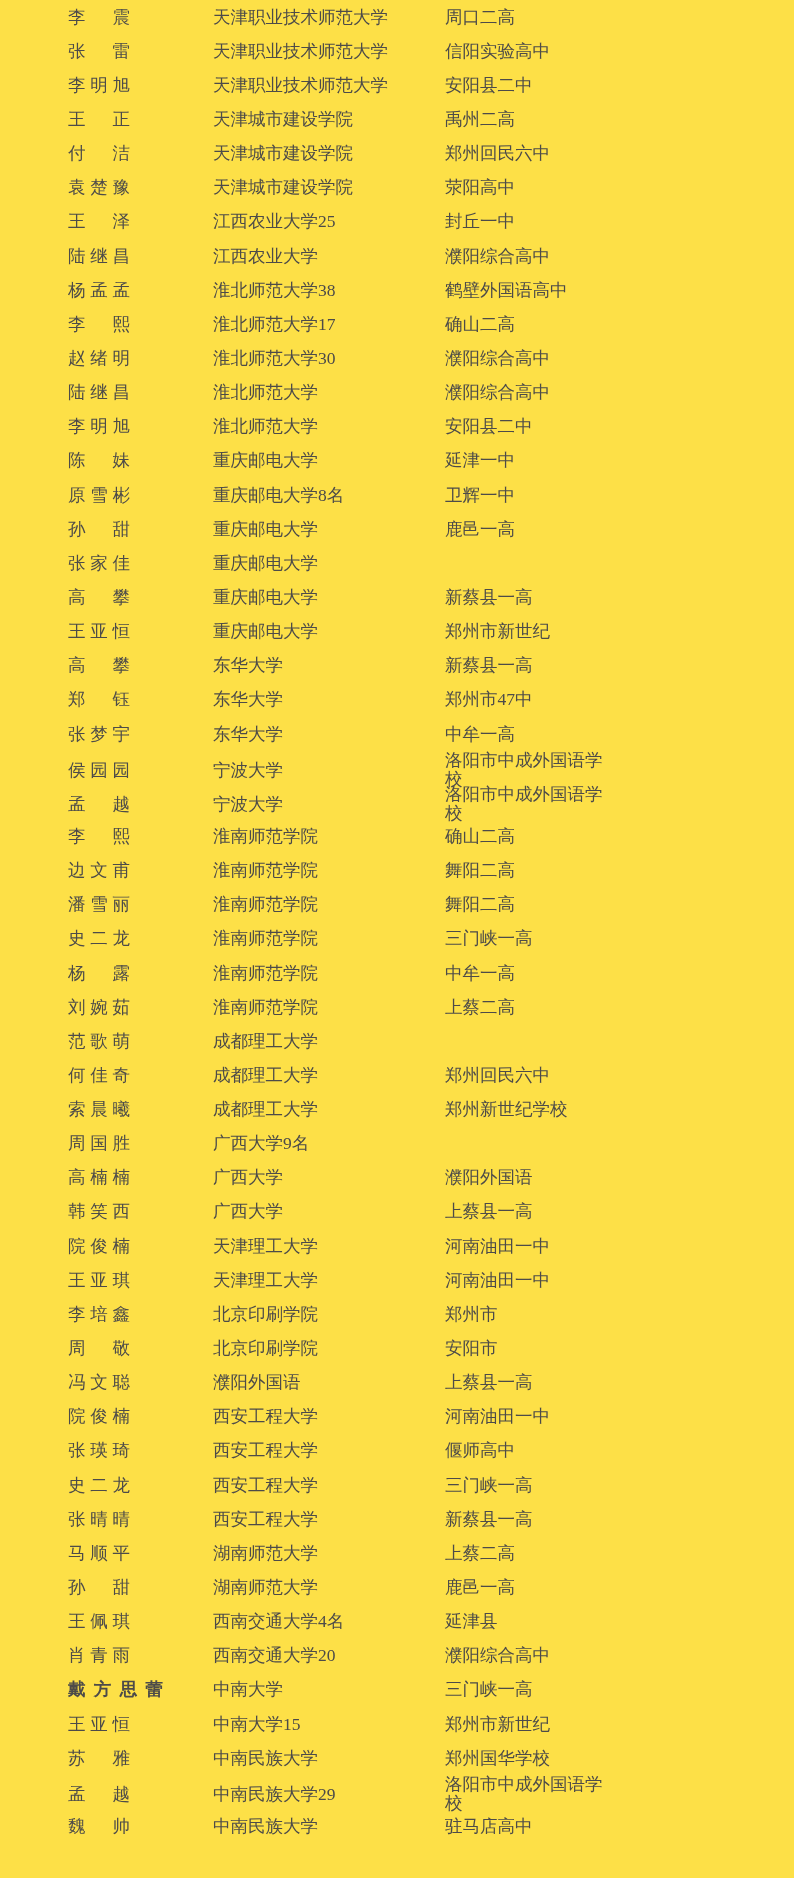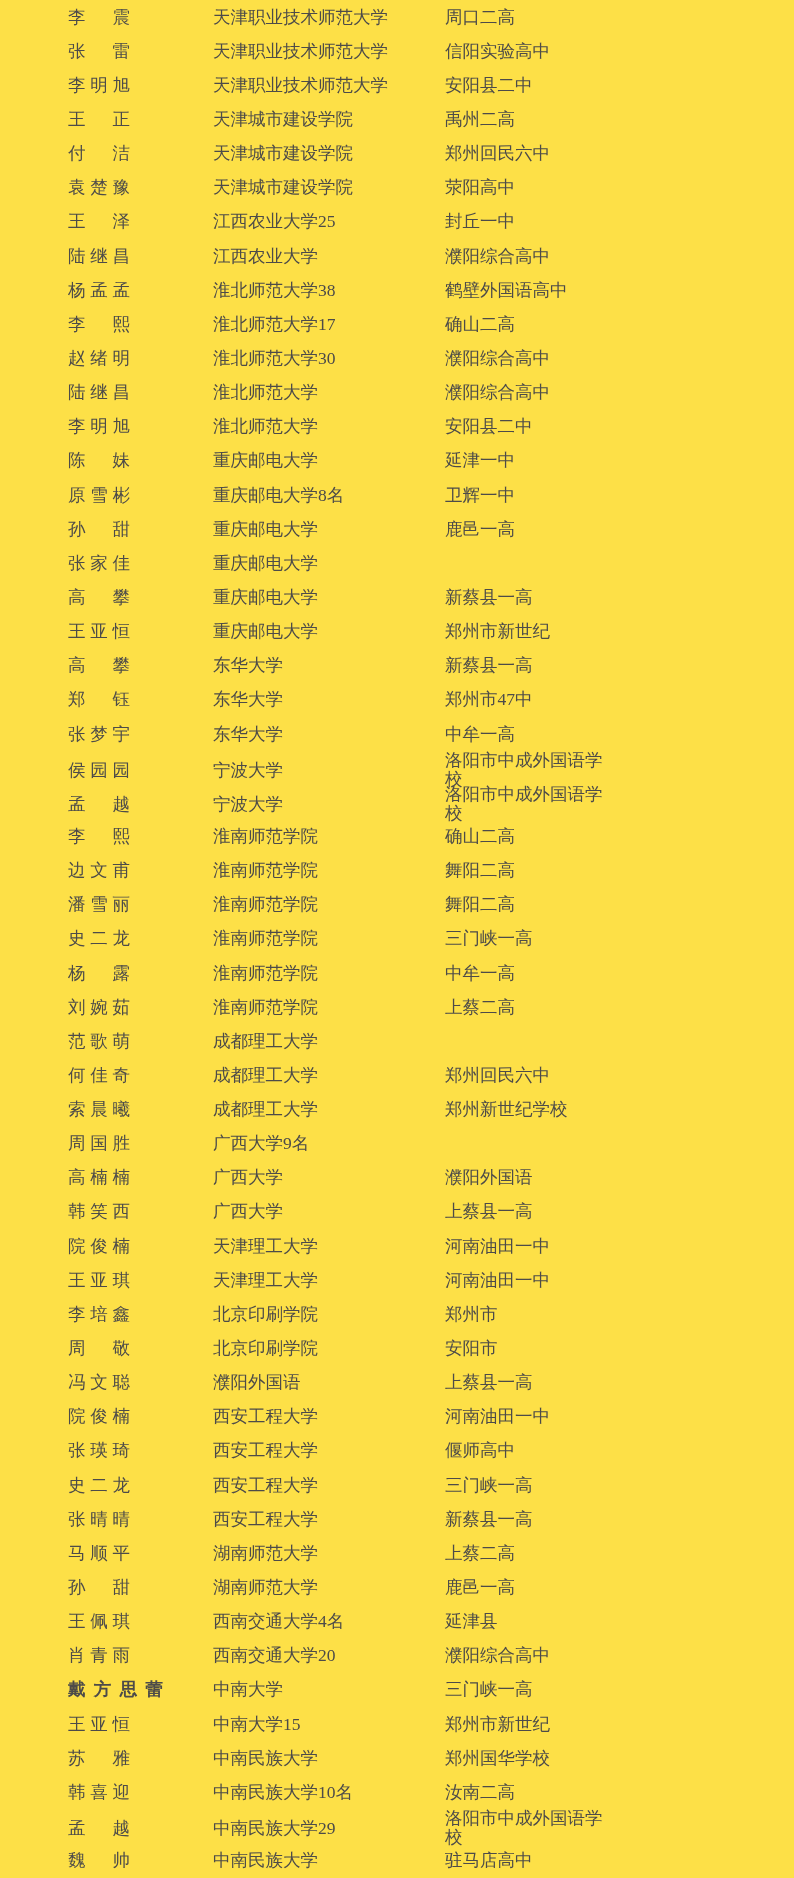--- a/index.html
+++ b/index.html
@@ -654,31 +654,20 @@
       <span class="cell name">苏雅</span>
     </div>
     <div class="col">
       <span class="cell univ">中南民族大学</span>
     </div>
     <div class="col">
       <span class="cell school">郑州国华学校</span>
     </div>
   </div>
 
-  <div class="row">
-    <div class="col">
-      <span class="cell name">韩喜迎</span>
-    </div>
-    <div class="col">
-      <span class="cell univ">中南民族大学10名</span>
-    </div>
-    <div class="col">
-      <span class="cell school">汝南二高</span>
-    </div>
-  </div>
 
   <div class="row">
     <div class="col">
       <span class="cell name">孟越</span>
     </div>
     <div class="col">
       <span class="cell univ">中南民族大学29</span>
     </div>
     <div class="col">
       <span class="cell school wrap">洛阳市中成外国语学校</span>

